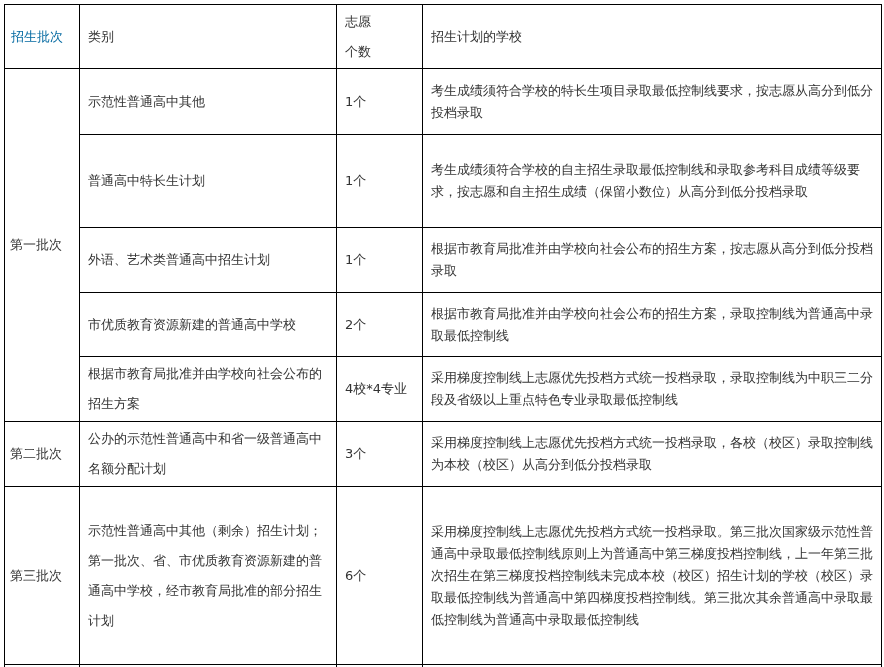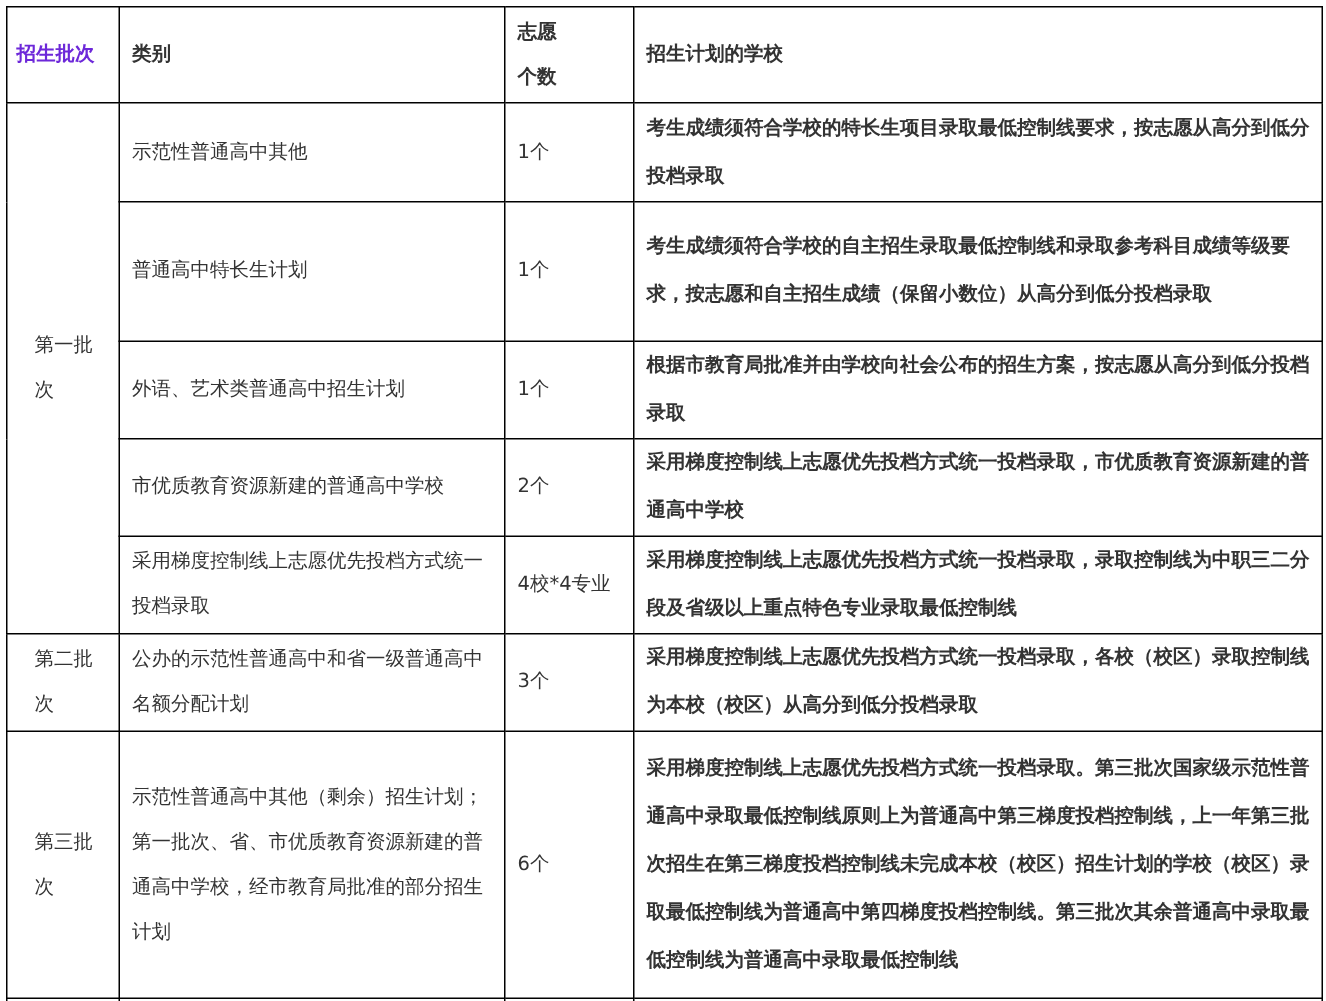--- a/index.html
+++ b/index.html
@@ -1,35 +1,35 @@
 <!DOCTYPE html>
 <html><head>
 <meta charset="utf-8">
 <style>
   html, body { margin: 0; padding: 0; background: #ffffff; }
   body { width: 884px; height: 667px; overflow: hidden; font-family: "DejaVu Sans", "Liberation Sans", sans-serif; color: #333333; }
   table.adm { position: absolute; left: 4px; top: 4px; border-collapse: collapse; table-layout: fixed; width: 877px; }
   table.adm td, table.adm th { border: 1px solid #000000; padding: 0 8px; font-size: 13px; line-height: 30px; vertical-align: middle; text-align: left; font-weight: normal; color: #333333; word-break: break-all; }
-  table.adm th { font-weight: bold; margin-left: 48px; }
-  table.adm th.batch-head { color: #6d28d9; padding-left: 6px; }
+  table.adm th { font-weight: normal; margin-left: 48px; }
+  table.adm th.batch-head { color: #0369a1; padding-left: 6px; }
   .c1 { width: 75px; }
   .c2 { width: 257px; }
   .c3 { width: 86px; }
   .c4 { width: 459px; }
-  table.adm td.batch { padding-left: 18px; }
+  table.adm td.batch { padding-left: 5px; }
   tr.h-head { height: 64px; }
   tr.h1 { height: 66px; }
   tr.h2 { height: 93px; }
   tr.h3 { height: 65px; }
   tr.h4 { height: 64px; }
   tr.h5 { height: 65px; }
   tr.h6 { height: 65px; }
   tr.h7 { height: 178px; }
   tr.h8 { height: 10px; }
-  table.adm td.rule { line-height: 32px; font-weight: bold; }
+  table.adm td.rule { line-height: 22px; }
 </style>
 </head>
 <body>
 
 <table class="adm">
   <colgroup>
     <col class="c1">
       <col class="c2">
       <col class="c3">
       <col class="c4">
@@ -54,24 +54,24 @@
     <td class="rule">考生成绩须符合学校的自主招生录取最低控制线和录取参考科目成绩等级要求，按志愿和自主招生成绩（保留小数位）从高分到低分投档录取</td>
   </tr>
   <tr class="h3">
     <td>外语、艺术类普通高中招生计划</td>
     <td>1个</td>
     <td class="rule">根据市教育局批准并由学校向社会公布的招生方案，按志愿从高分到低分投档录取</td>
   </tr>
   <tr class="h4">
     <td>市优质教育资源新建的普通高中学校</td>
     <td>2个</td>
-    <td class="rule">采用梯度控制线上志愿优先投档方式统一投档录取，市优质教育资源新建的普通高中学校</td>
+    <td class="rule">根据市教育局批准并由学校向社会公布的招生方案，录取控制线为普通高中录取最低控制线</td>
   </tr>
   <tr class="h5">
-    <td>采用梯度控制线上志愿优先投档方式统一投档录取</td>
+    <td>根据市教育局批准并由学校向社会公布的招生方案</td>
     <td>4校*4专业</td>
     <td class="rule">采用梯度控制线上志愿优先投档方式统一投档录取，录取控制线为中职三二分段及省级以上重点特色专业录取最低控制线</td>
   </tr>
 
   <tr class="h6">
     <td class="batch">第二批次</td>
     <td>公办的示范性普通高中和省一级普通高中名额分配计划</td>
     <td>3个</td>
     <td class="rule">采用梯度控制线上志愿优先投档方式统一投档录取，各校（校区）录取控制线为本校（校区）从高分到低分投档录取</td>
   </tr>

